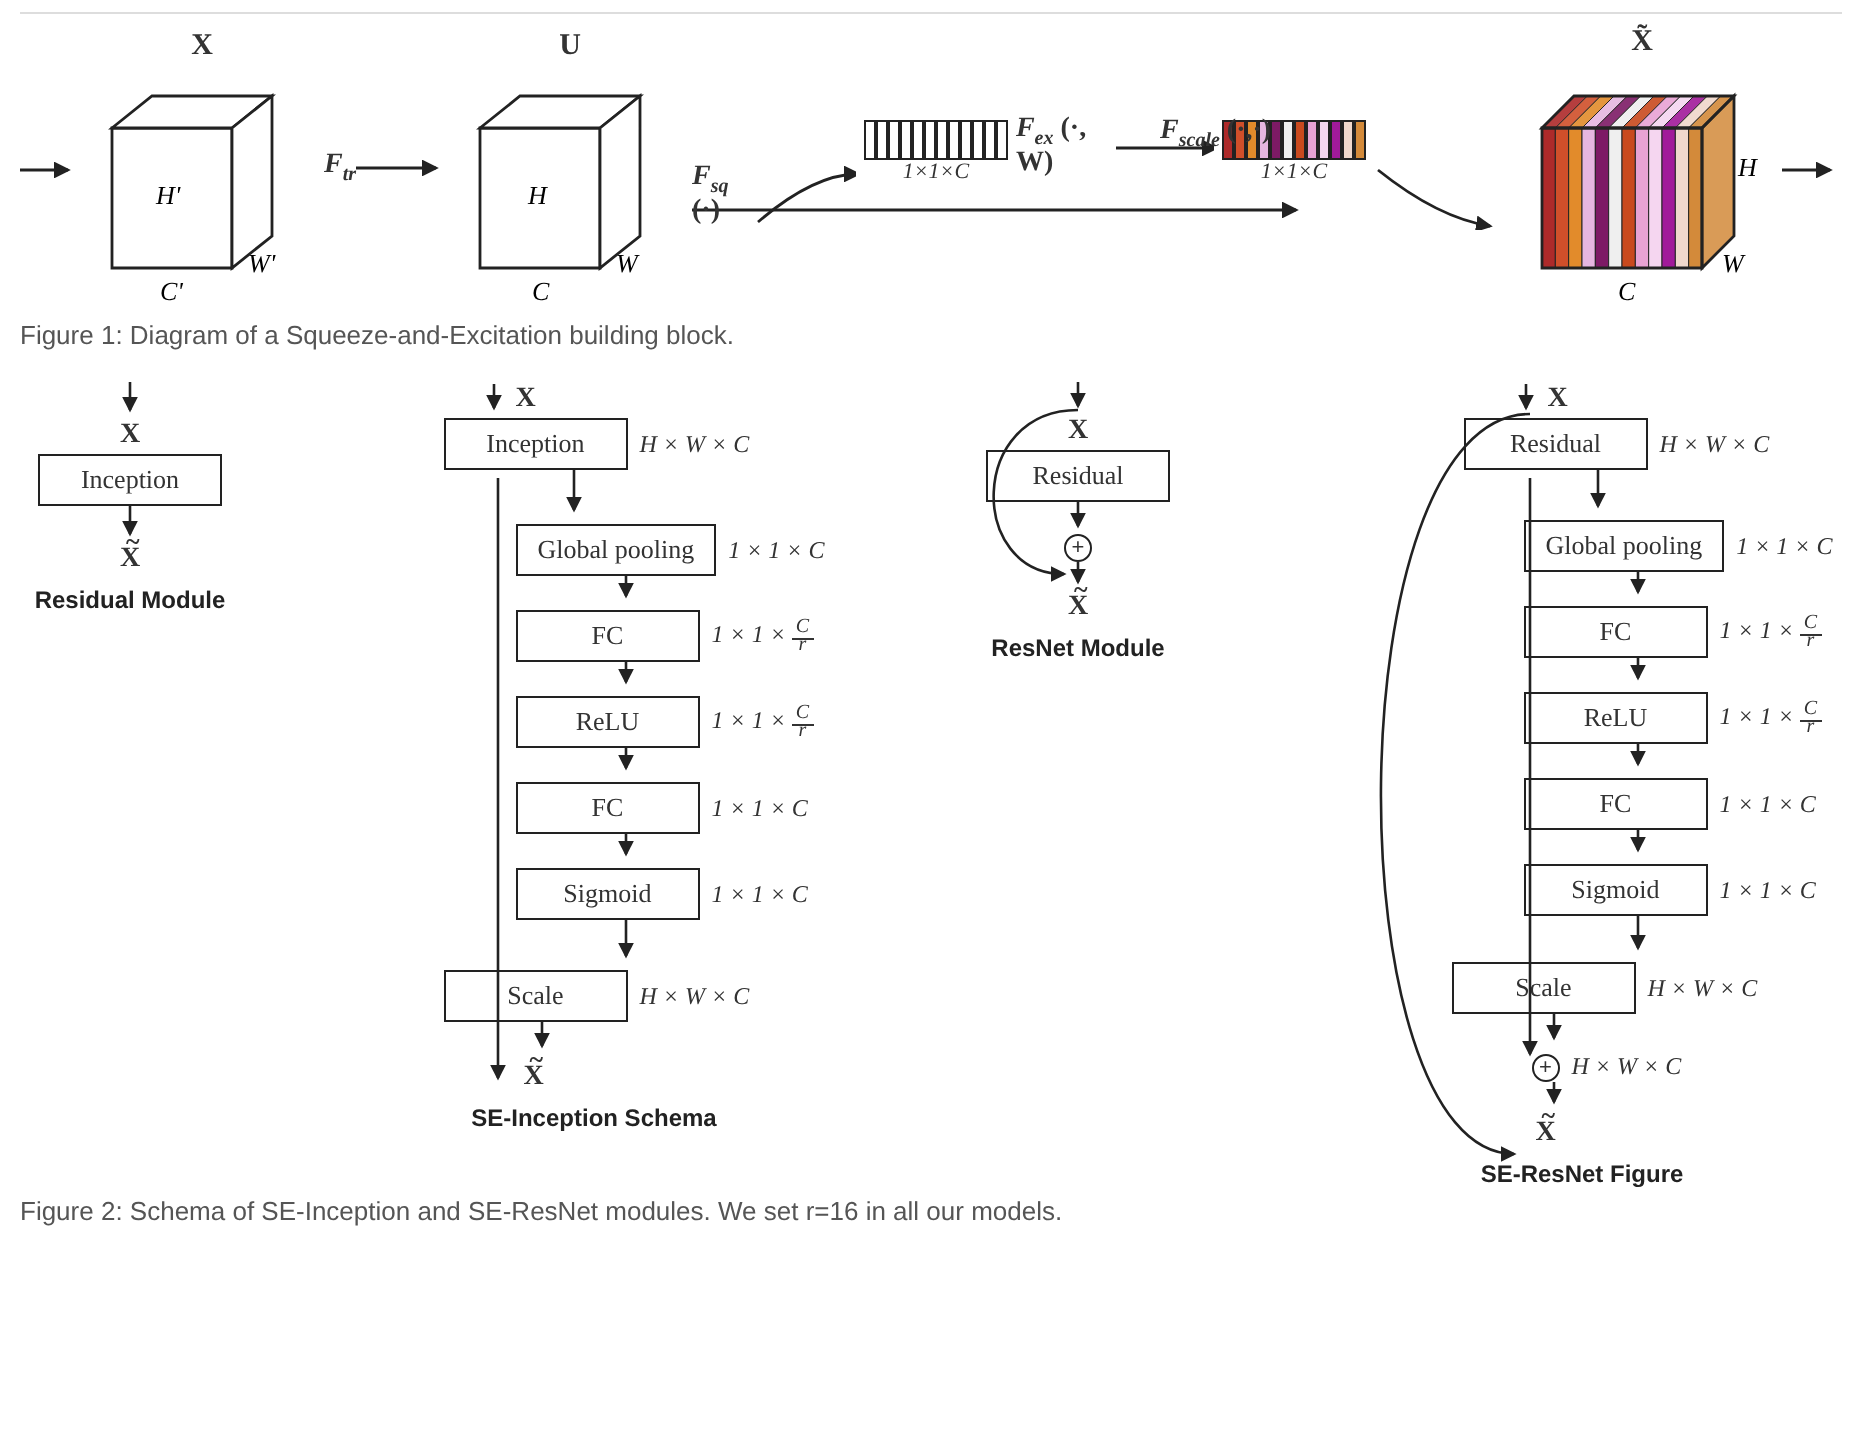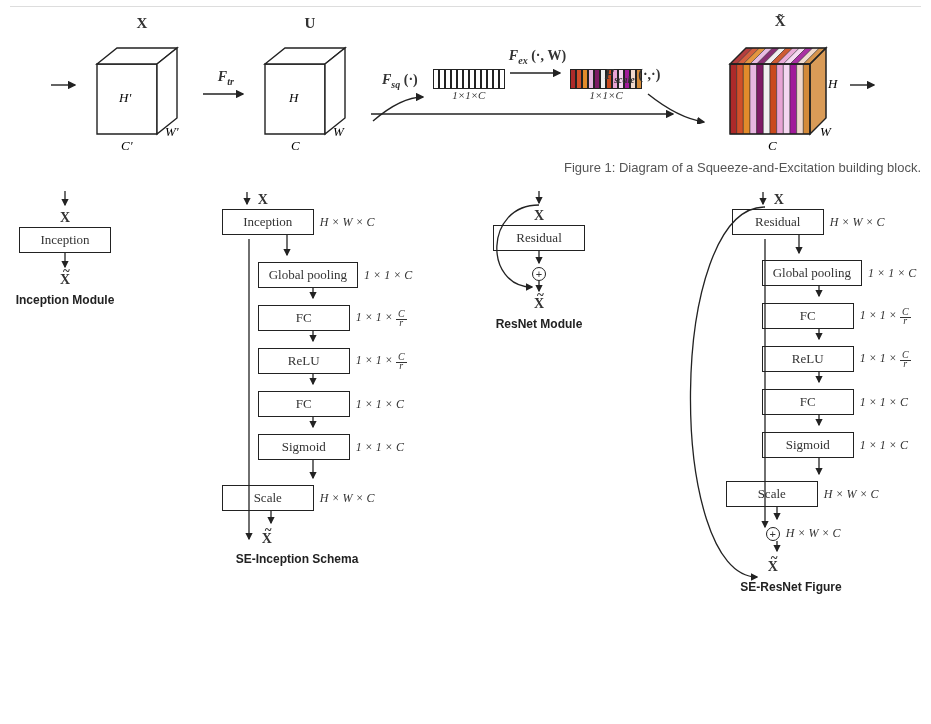--- a/index.html
+++ b/index.html
@@ -6,27 +6,27 @@
   body {
     margin: 0;
     padding: 6px 10px;
     font-family: Arial, Helvetica, sans-serif;
     font-size: 13px;
     color: #333;
     background: #fff;
     width: 931px;
   }
   .section { border-top: 1px solid #ddd; padding-top: 6px; margin-bottom: 10px; }
-  .caption { text-align: right; font-size: 13px; color: #555; margin: 4px 0 8px; }
+  .caption { text-align: left; font-size: 13px; color: #555; margin: 4px 0 8px; }
   .fig1 { display: flex; align-items: center; justify-content: center; gap: 6px; }
   .cube-wrap { display:flex; flex-direction:column; align-items:center; }
   .cube-lbl-top { font-weight:bold; font-family: "Times New Roman", serif; font-size: 15px; margin-bottom:2px; }
   .cube { position: relative; }
   .cube svg { display:block; }
-  .arrow-h { display:flex; flex-direction:column; align-items:center; justify-content:center; }
+  .arrow-h { display:flex; flex-direction:row; align-items:center; justify-content:center; }
   .arrow-h svg { display:block; }
   .arrow-lbl { font-family:"Times New Roman",serif; font-size:14px; font-weight:bold; font-style:italic; margin-bottom:2px; }
   .sub { font-size:10px; font-style:italic; vertical-align:sub; }
   .f1-face { fill:#fff; stroke:#222; stroke-width:1.4; }
   .f1-txt { font-family:"Times New Roman",serif; font-style:italic; font-size:13px; }
 
   
   .slicebar { display:flex; }
   .slicebar div { width:6px; height:20px; border:1px solid #222; }
 
@@ -222,21 +222,21 @@
     <div class="mod" style="width:110px;">
       <svg width="10" height="18" class="arrdown">
           <line x1="5" y1="0" x2="5" y2="14" stroke="#222" stroke-width="1.3" marker-end="url(#ah)"></line>
         </svg>
       <div class="vlab">X</div>
       <div class="box">Inception</div>
       <svg width="10" height="18" class="arrdown">
           <line x1="5" y1="0" x2="5" y2="14" stroke="#222" stroke-width="1.3" marker-end="url(#ah)"></line>
         </svg>
       <div class="vlab"><span class="tilde">X</span></div>
-      <div class="modtitle">Inception Module</div>
+      <div class="modtitle">Residual Module</div>
     </div>
 
     <div class="mod" style="width:240px;position:relative;">
       <svg class="skip-svg" width="240" height="420">
         <path d="M72,48 L72,348" fill="none" stroke="#222" stroke-width="1.3" marker-end="url(#ah)"></path>
       </svg>
       <div style="display:flex;flex-direction:column;align-items:flex-start;margin-left:40px;">
         <div style="display:flex;align-items:center;gap:6px;margin-left:20px;">
           <svg width="10" height="16" class="arrdown">
               <line x1="5" y1="0" x2="5" y2="12" stroke="#222" stroke-width="1.3" marker-end="url(#ah)"></line>
@@ -386,13 +386,14 @@
         </div>
         <div style="margin-left:40px;"><svg width="10" height="14" class="arrdown">
               <line x1="5" y1="0" x2="5" y2="10" stroke="#222" stroke-width="1.3" marker-end="url(#ah)"></line>
             </svg></div>
         <div class="vlab" style="margin-left:36px;"><span class="tilde">X</span></div>
       </div>
       <div class="modtitle">SE-ResNet Figure</div>
     </div>
 
   </div>
+  <div class="caption">Figure 2: Schema of SE-Inception and SE-ResNet modules. We set r=16 in all our models.</div>
 </div>
 
 </body></html>

